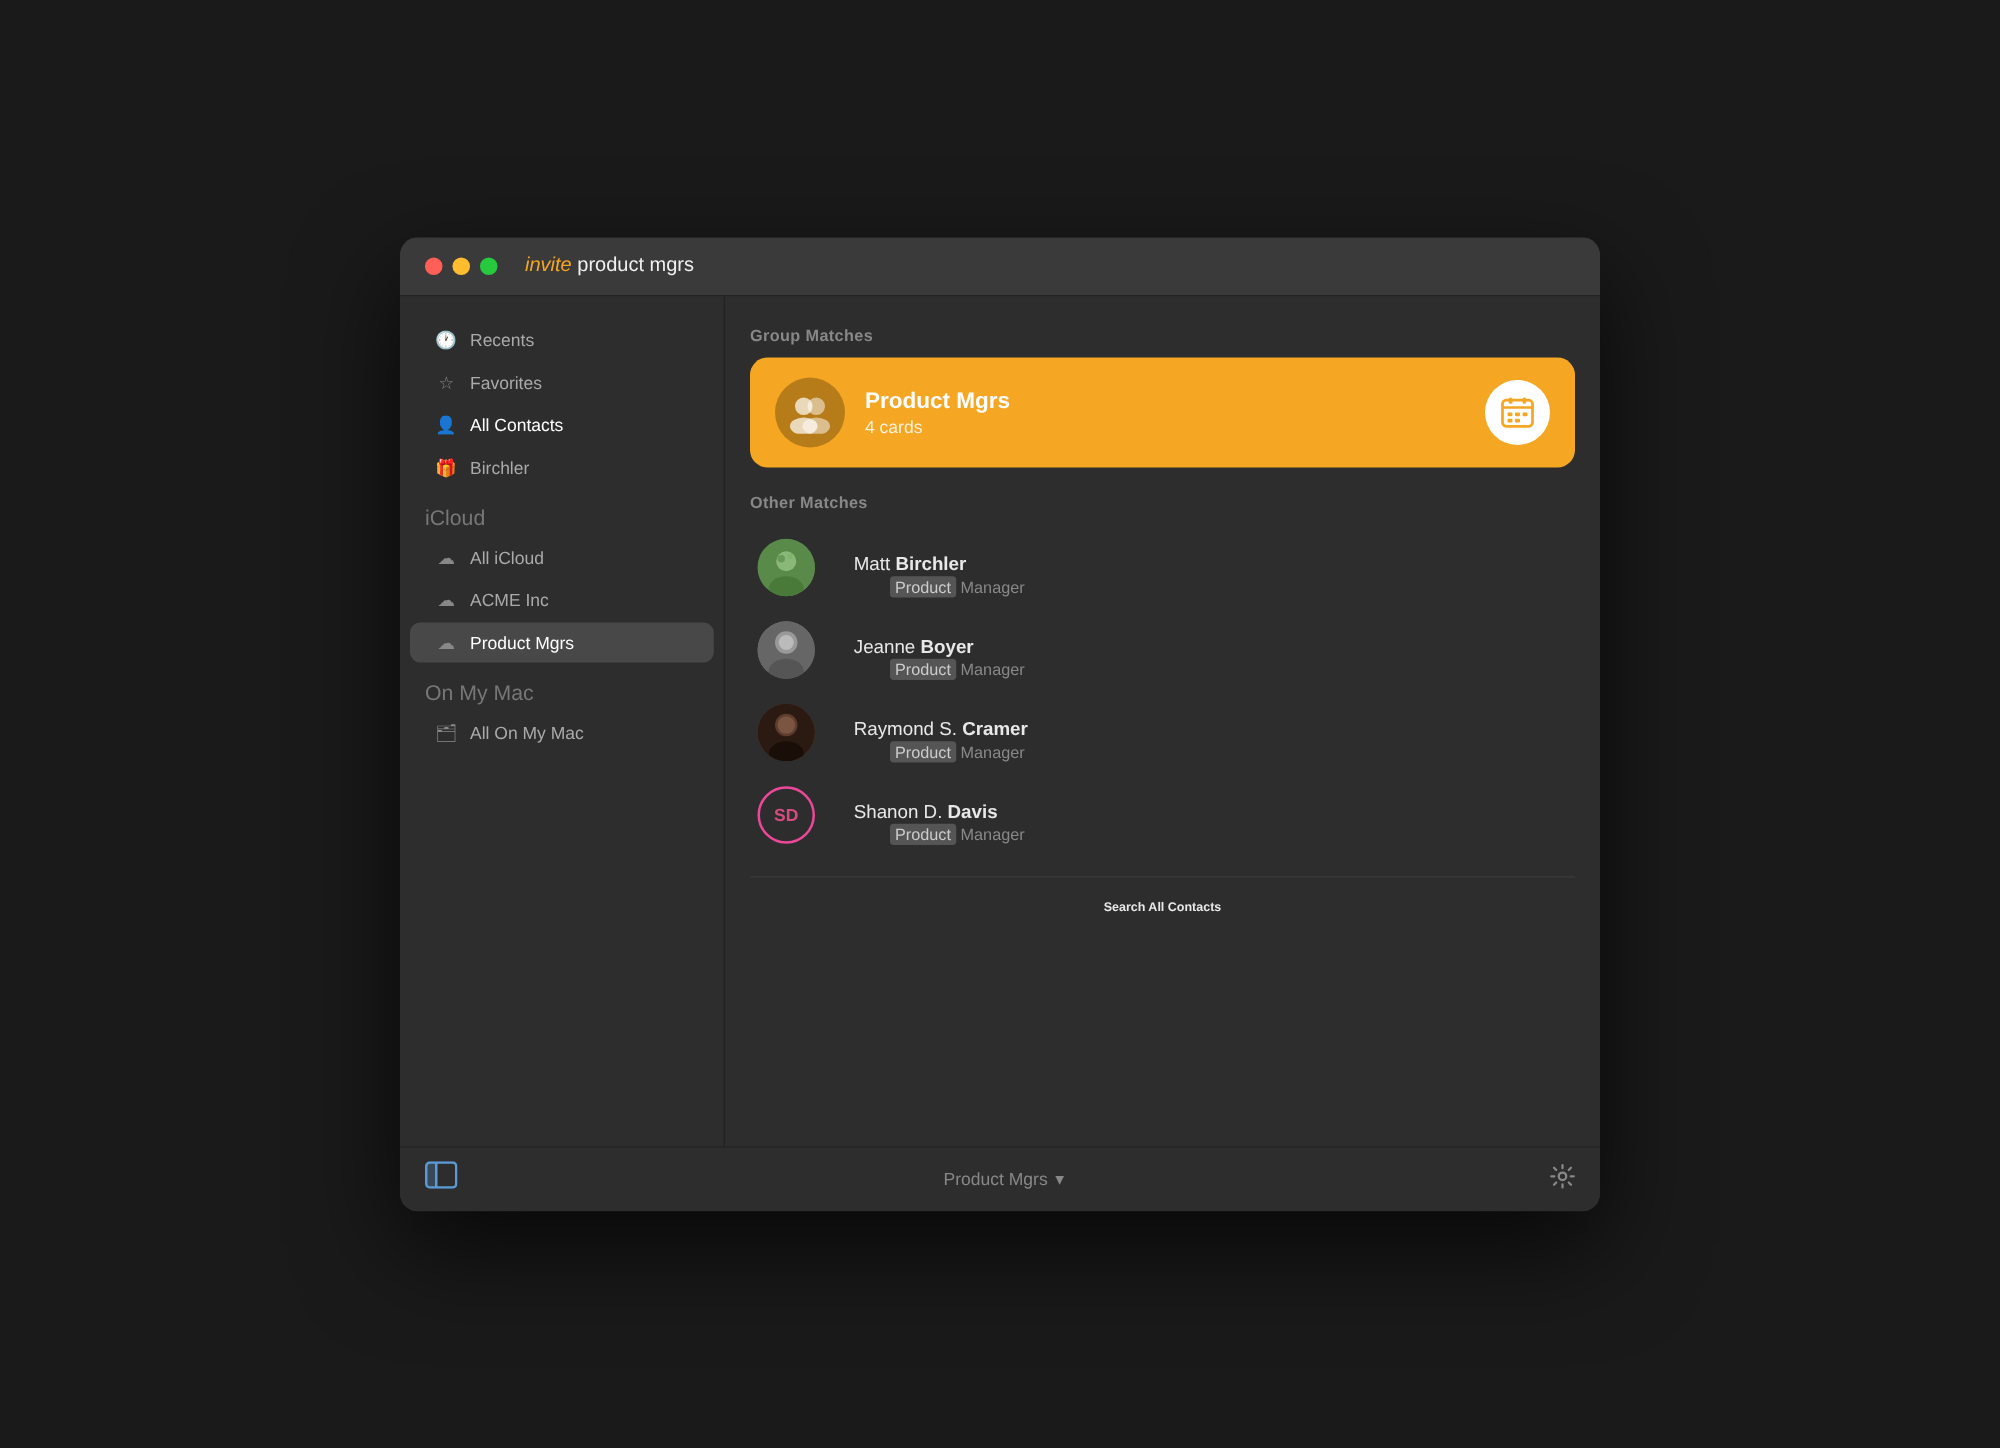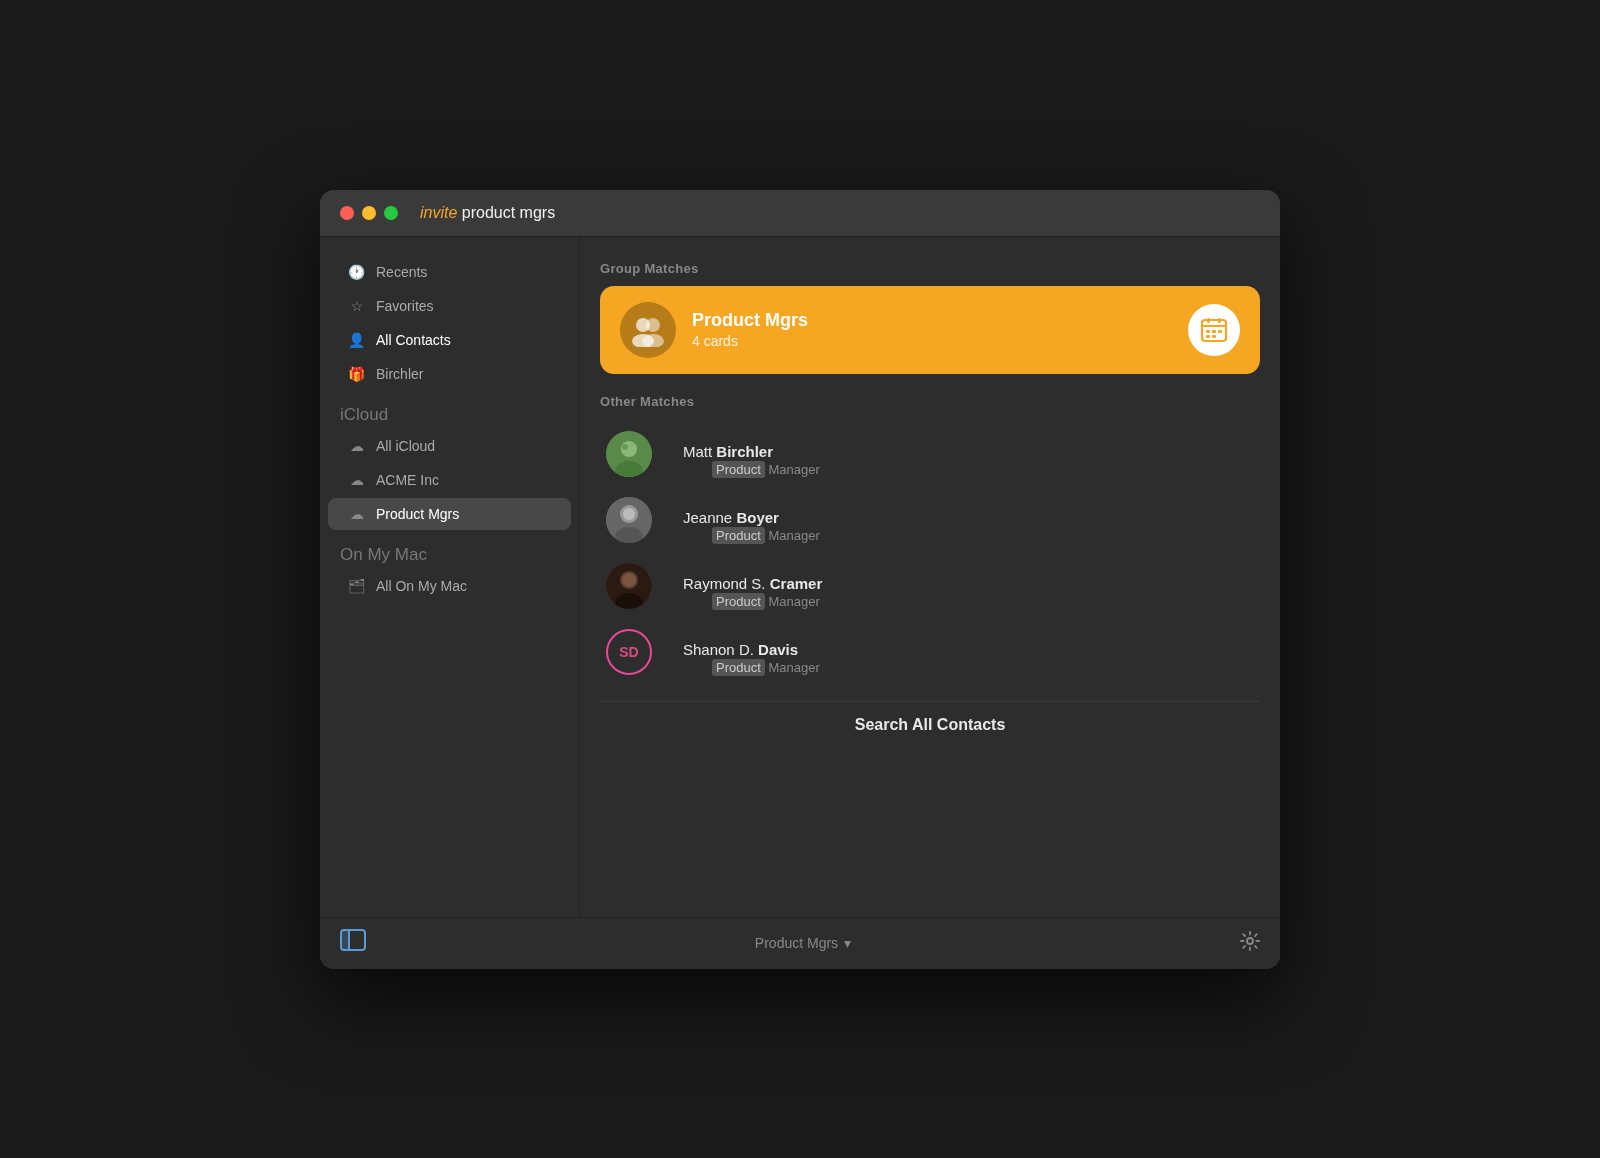--- a/index.html
+++ b/index.html
@@ -204,21 +204,21 @@
       color: #ccc;
     }
     .search-all-btn {
       margin: 16px 0 0 0;
       border-top: 1px solid #3a3a3a;
       padding: 14px 0;
       text-align: center;
       cursor: pointer;
     }
     .search-all-btn span {
-      font-size: 16px;
+      font-size: 10px;
       font-weight: 600;
       color: #e8e8e8;
     }
     .bottom-bar {
       background: #2d2d2d;
       border-top: 1px solid #222;
       height: 52px;
       display: flex;
       align-items: center;
       justify-content: space-between;

